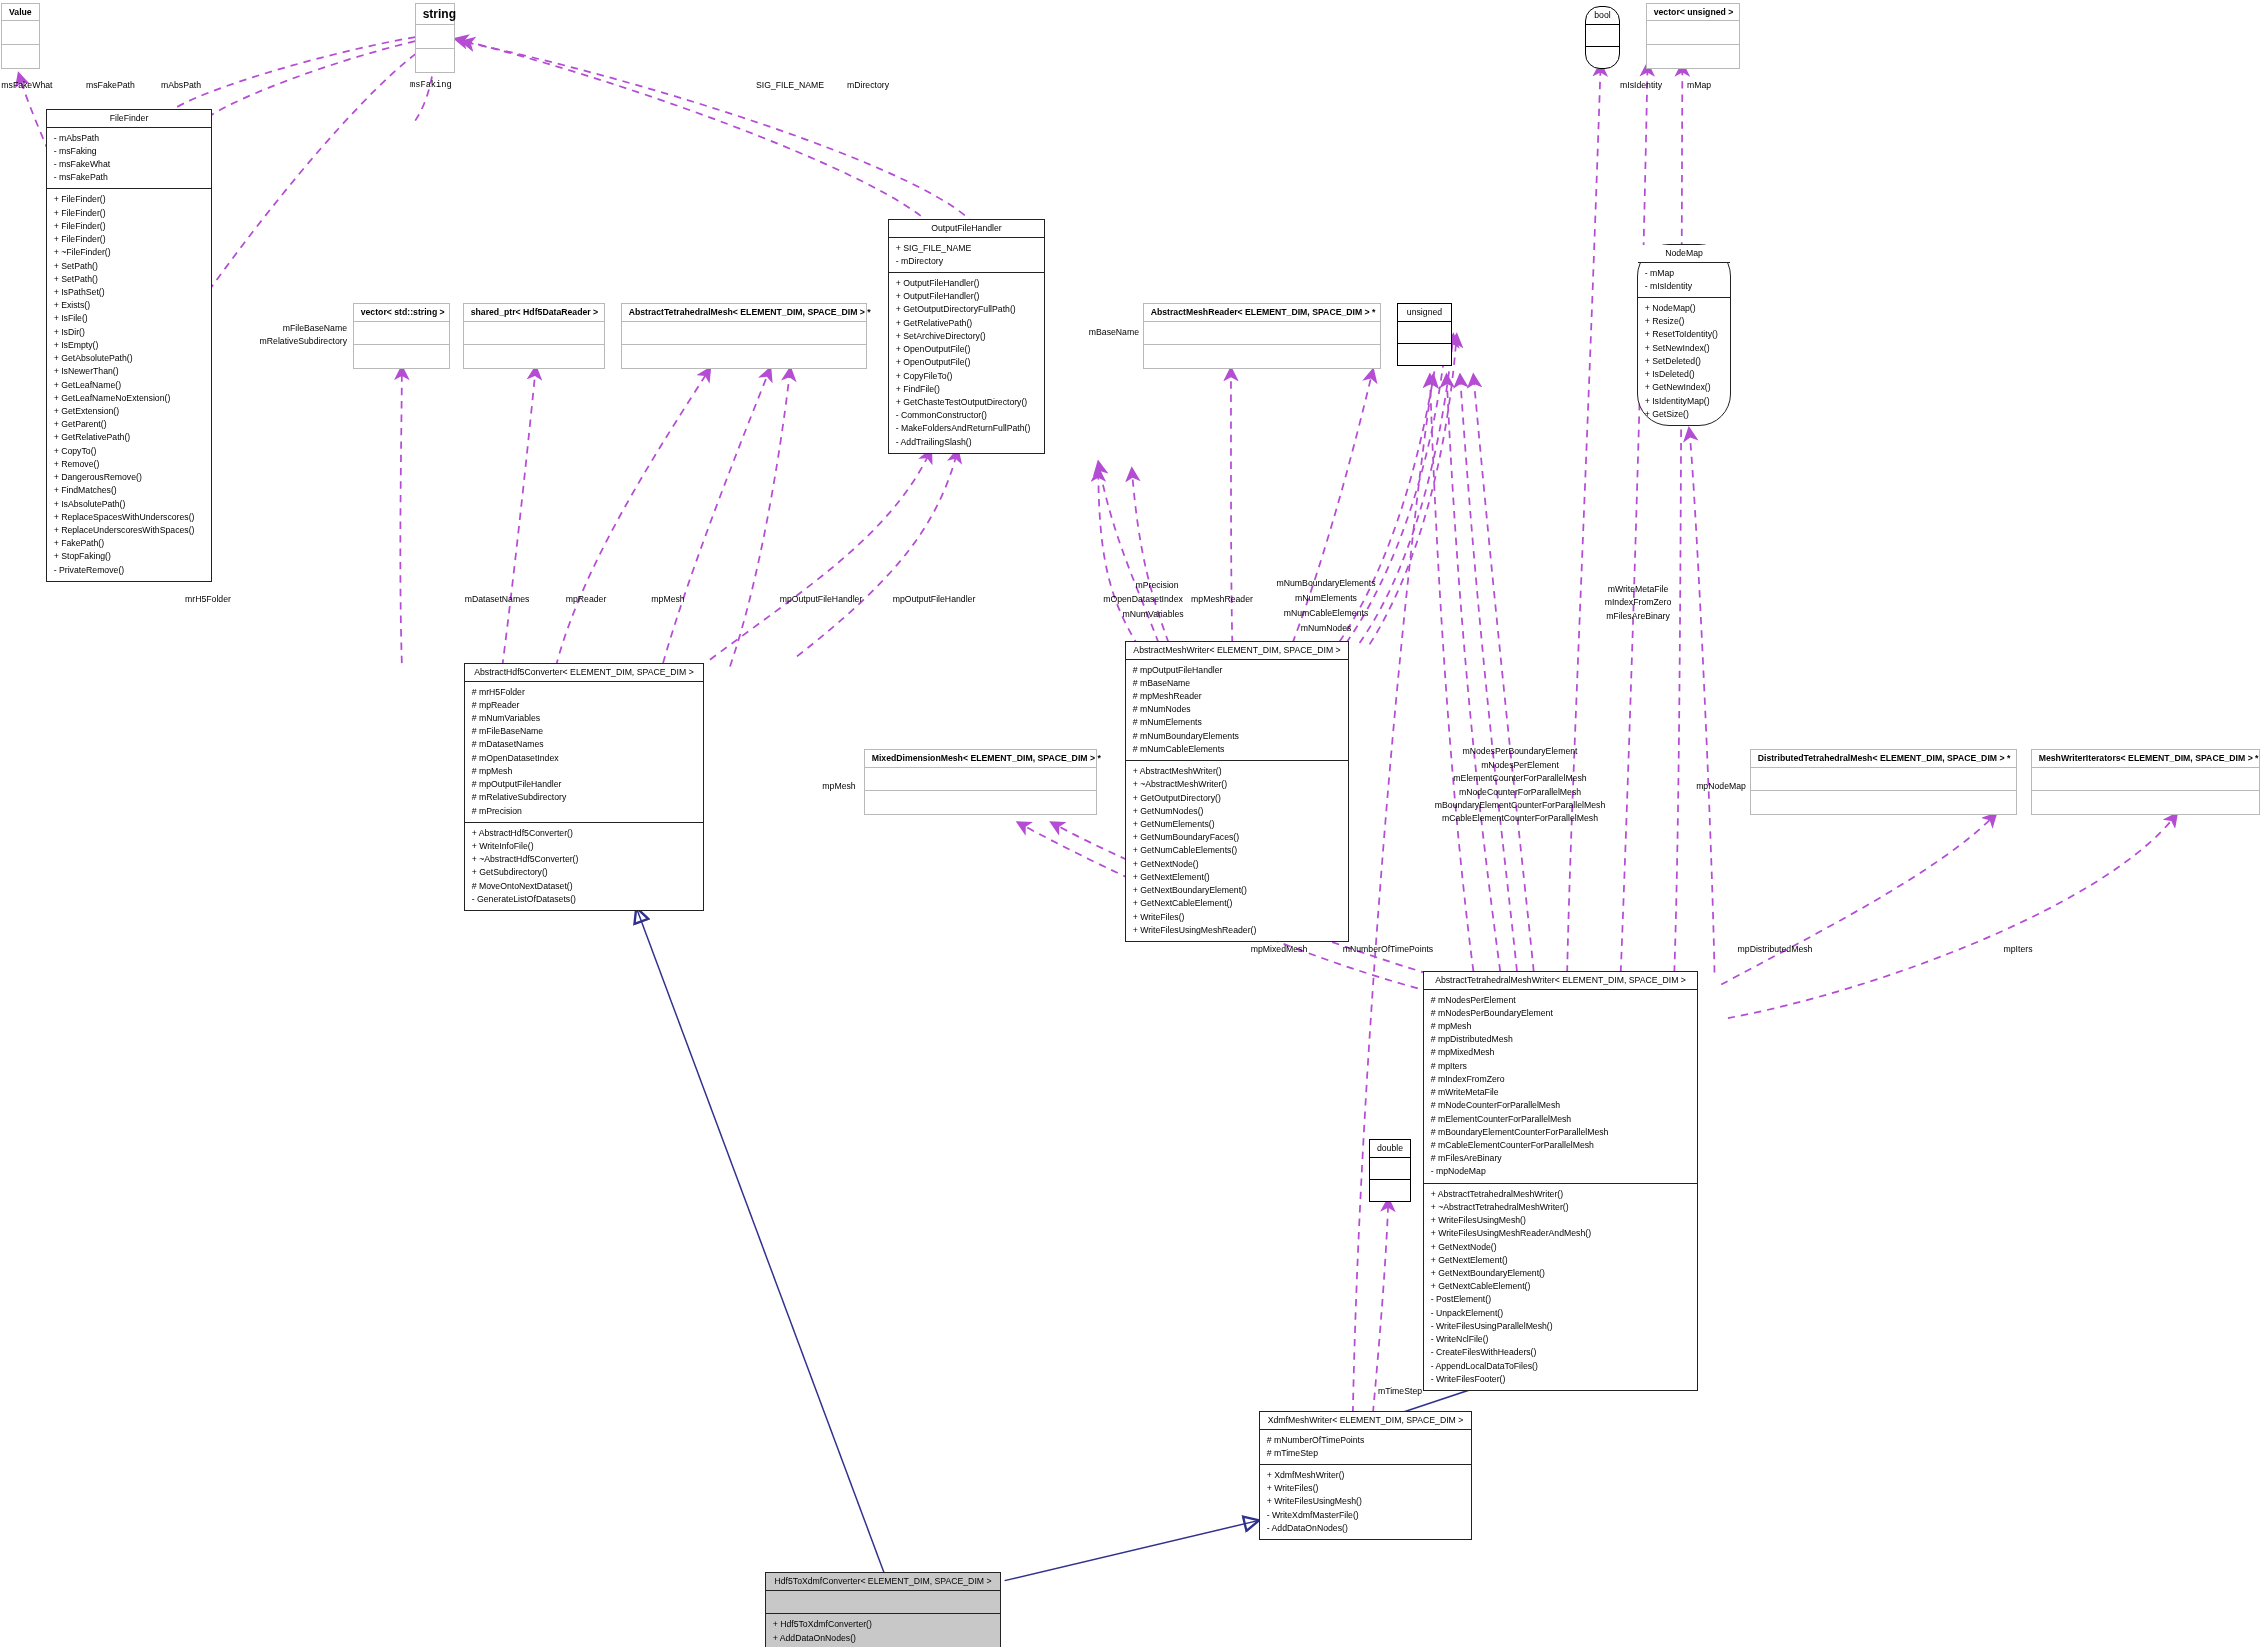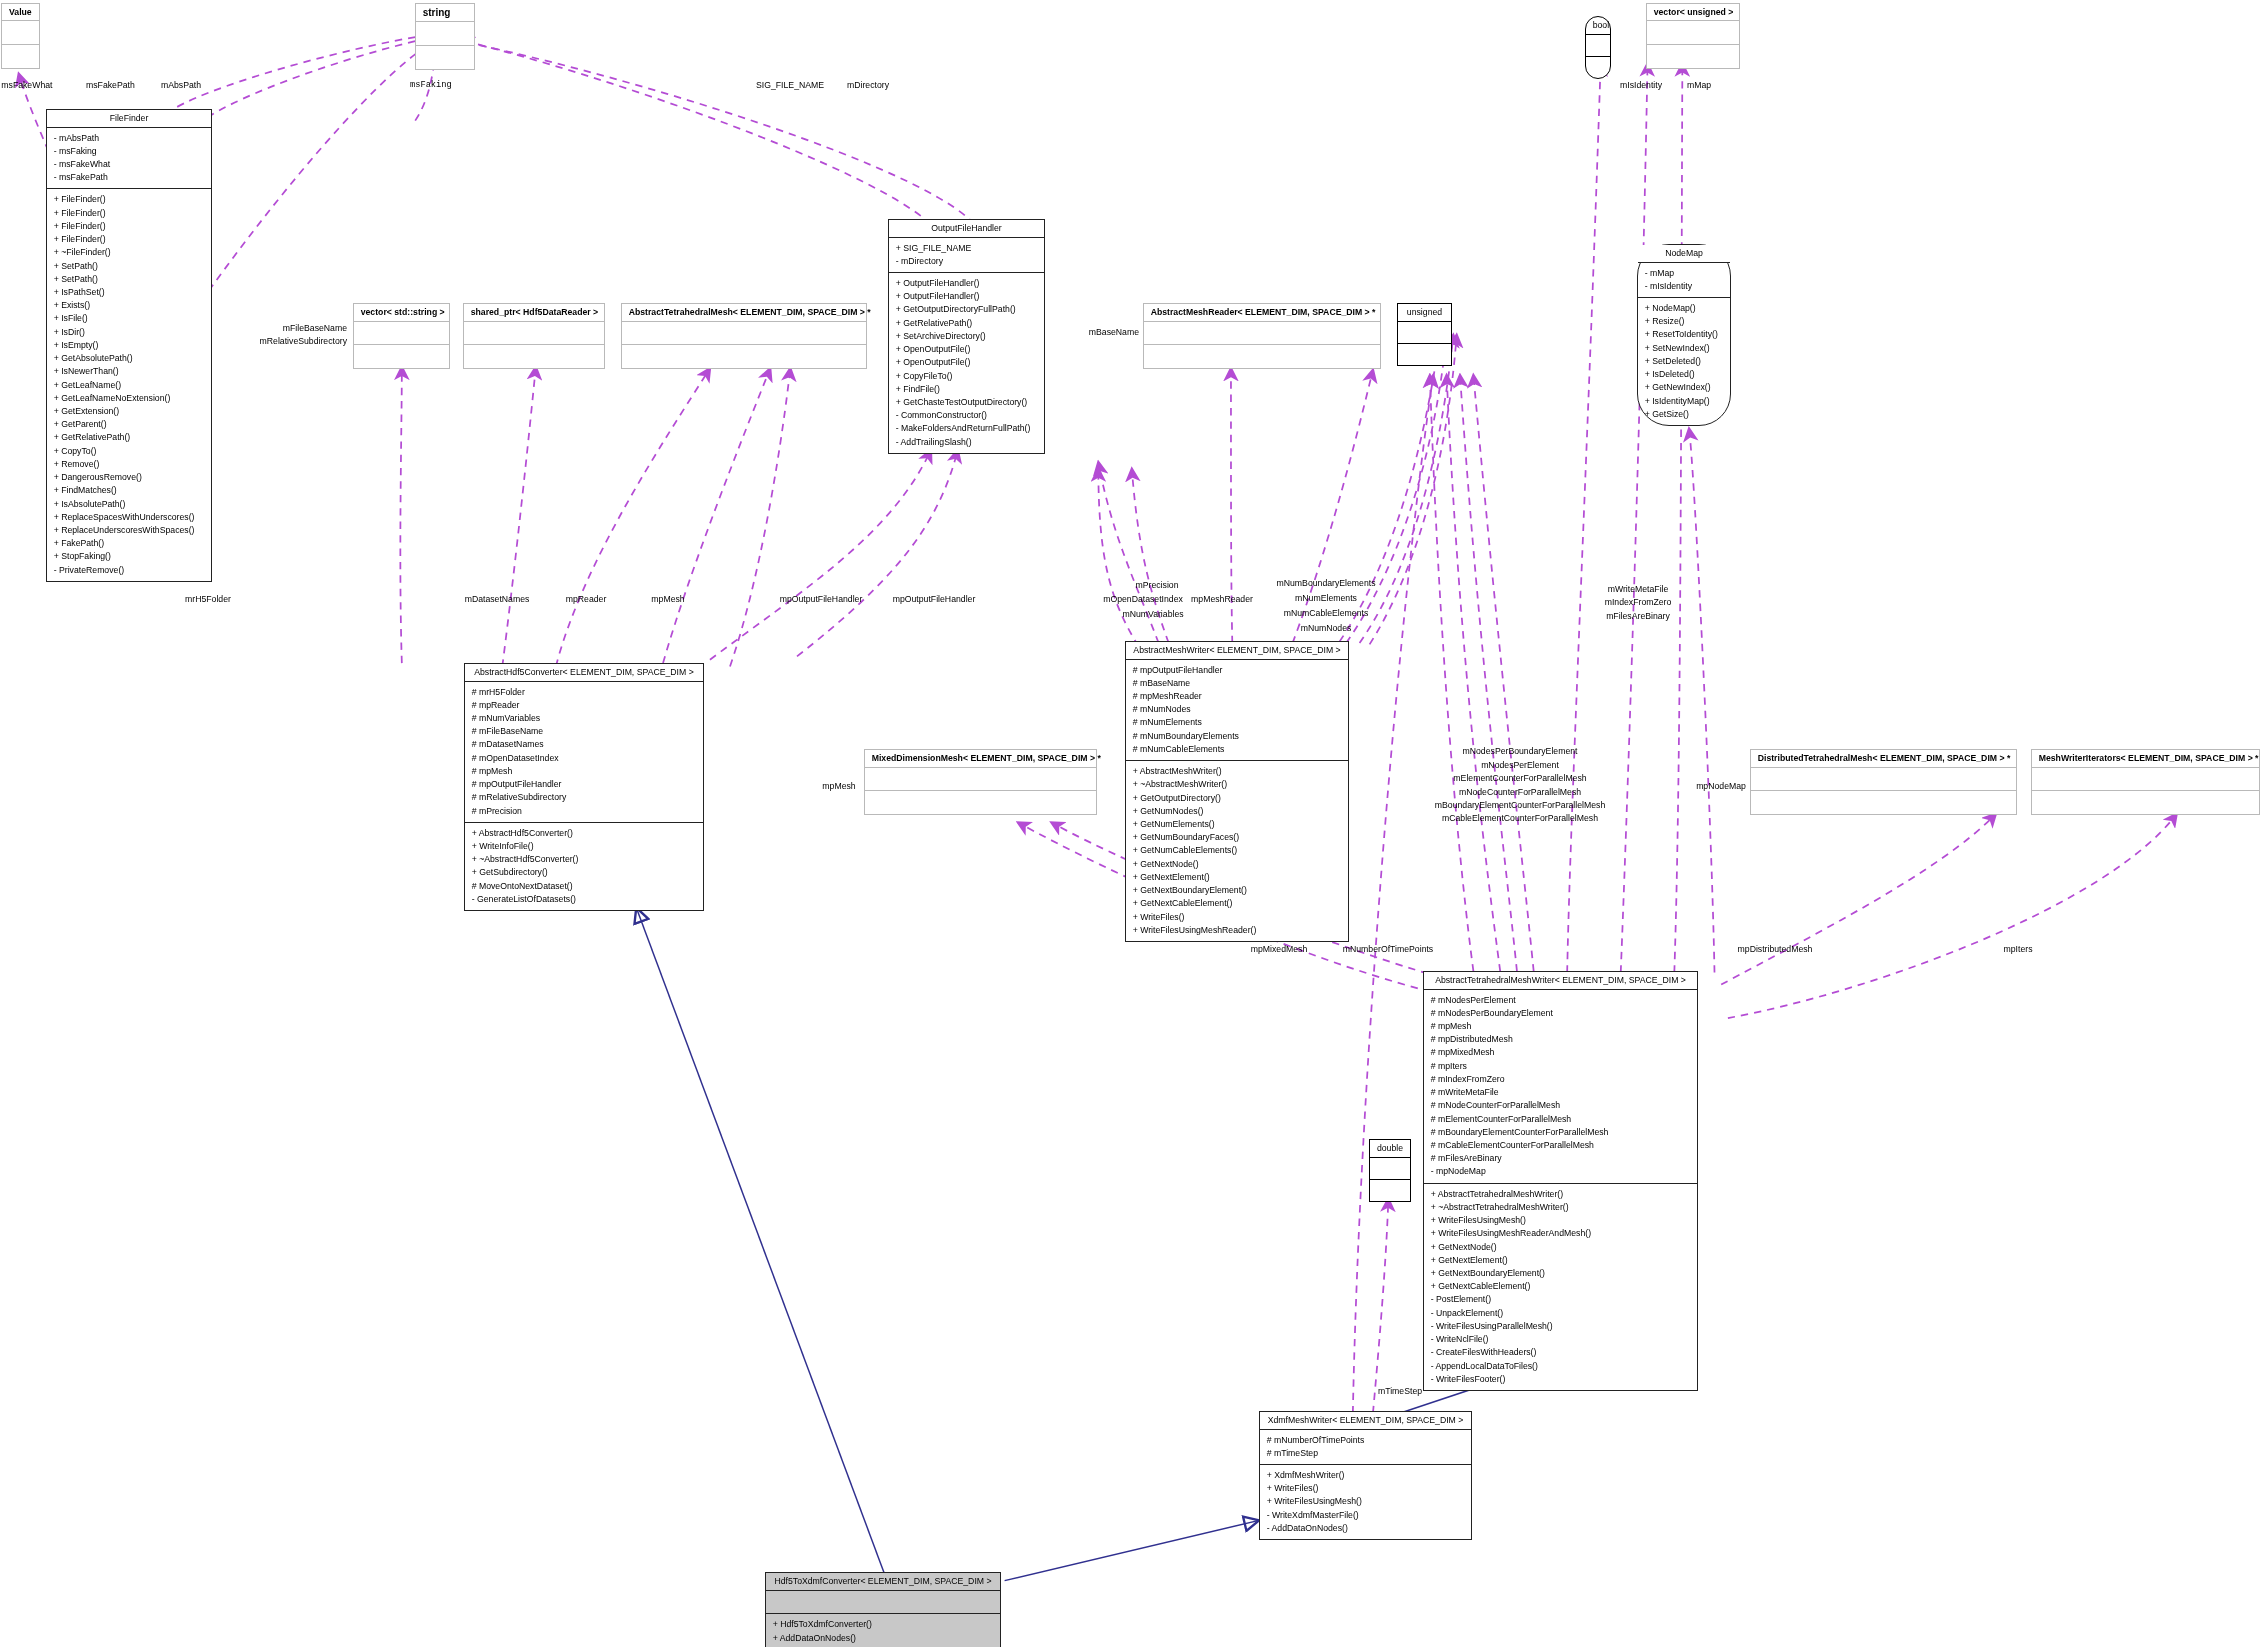--- a/index.html
+++ b/index.html
@@ -110,27 +110,27 @@
       <path d="M2090,2110 L2300,2040"></path>
     </g>
   </svg>
 
   <div class="node stub" style="left:1.3px;top:2.7px;width:39px;font-size:8.7px;">
     <div class="title">Value</div>
     <div class="compartment"></div>
     <div class="compartment"></div>
   </div>
 
-  <div class="node stub" style="left:415px;top:2.7px;width:60px;font-size:10px;">
+  <div class="node stub" style="left:415px;top:2.7px;width:40px;font-size:12px;">
     <div class="title">string</div>
     <div class="compartment"></div>
     <div class="compartment"></div>
   </div>
 
-  <div class="node dark-stub" style="left:1585px;top:16px;width:26px;font-size:8.7px;border-radius:15px;">
+  <div class="node dark-stub" style="left:1585px;top:6px;width:35px;font-size:8.7px;border-radius:15px;">
     <div class="title">bool</div>
     <div class="compartment"></div>
     <div class="compartment"></div>
   </div>
 
   <div class="node stub" style="left:1646px;top:2.7px;width:94px;font-size:8.7px;">
     <div class="title">vector&lt; unsigned &gt;</div>
     <div class="compartment"></div>
     <div class="compartment"></div>
   </div>

